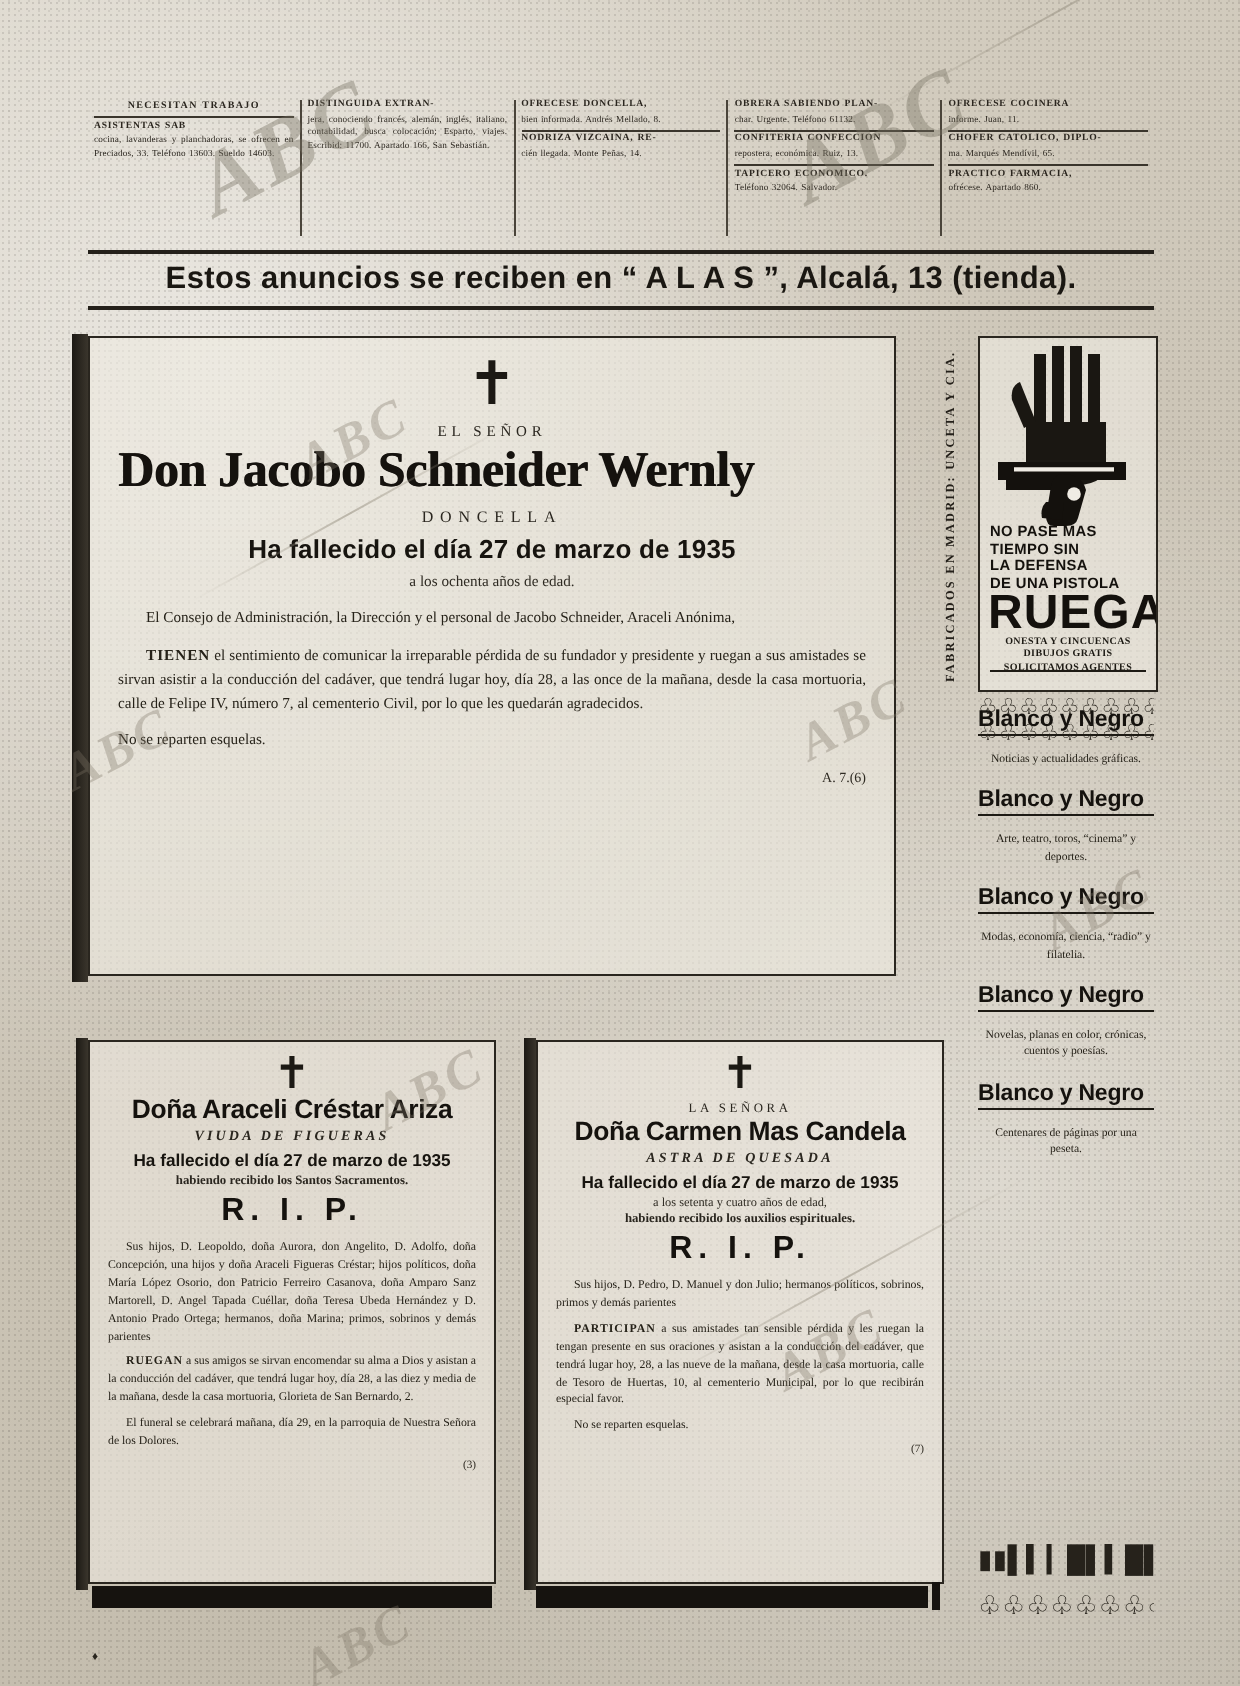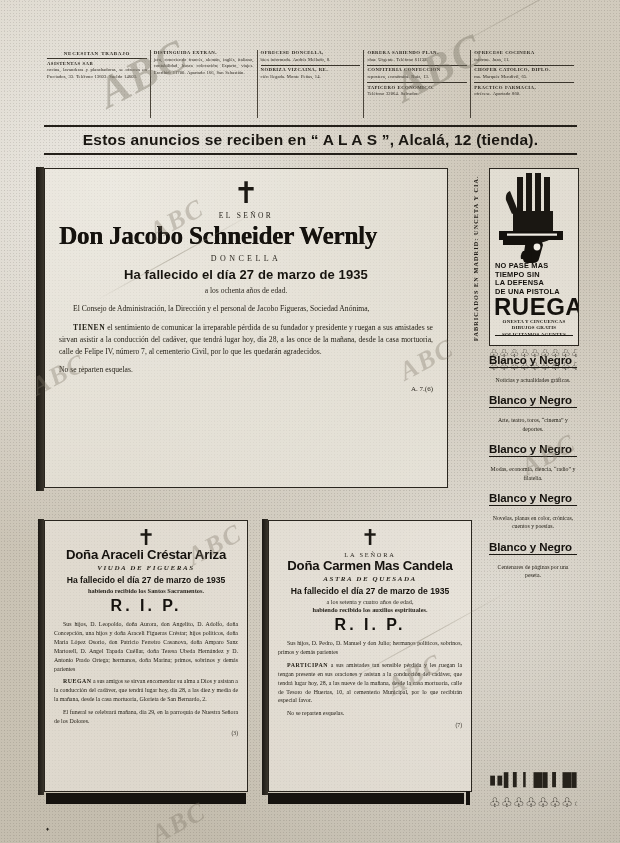--- a/index.html
+++ b/index.html
@@ -168,31 +168,31 @@
       <div class="rule-thin"></div>
       <div class="cad hd2">CHOFER CATOLICO, DIPLO-</div>
       <div class="cad">ma. Marqués Mendívil, 65.</div>
       <div class="rule-thin"></div>
       <div class="cad hd2">PRACTICO FARMACIA,</div>
       <div class="cad">ofrécese. Apartado 860.</div>
     </div>
   </div>
 
   <div class="banner">
-    <span>Estos anuncios se reciben en  “ A L A S ”,  Alcalá, 12 (tienda).</span>
+    <span>Estos anuncios se reciben en  “ A L A S ”,  Alcalá, 13 (tienda).</span>
   </div>
 
   <div class="obit-main">
     <div class="cross">✝</div>
     <div class="elsenor">EL SEÑOR</div>
     <div class="bigname">Don Jacobo Schneider Wernly</div>
     <div class="prof">DONCELLA</div>
     <div class="died">Ha fallecido el día 27 de marzo de 1935</div>
     <div class="age">a los ochenta años de edad.</div>
-    <div class="para">El Consejo de Administración, la Dirección y el personal de Jacobo Figueras, Sociedad Anónima,</div>
+    <div class="para">El Consejo de Administración, la Dirección y el personal de Jacobo Schneider, Araceli Anónima,</div>
     <div class="para">
       <span class="lead">TIENEN</span>
       <span>el sentimiento de comunicar la irreparable pérdida de su fundador y presidente y ruegan a sus amistades se sirvan asistir a la conducción del cadáver, que tendrá lugar hoy, día 28, a las once de la mañana, desde la casa mortuoria, calle de Felipe IV, número 7, al cementerio Civil, por lo que les quedarán agradecidos.</span>
     </div>
     <div class="para noind">No se reparten esquelas.</div>
     <div class="sigline">
       <span>A. 7.</span>
       <span>(6)</span>
     </div>
   </div>

